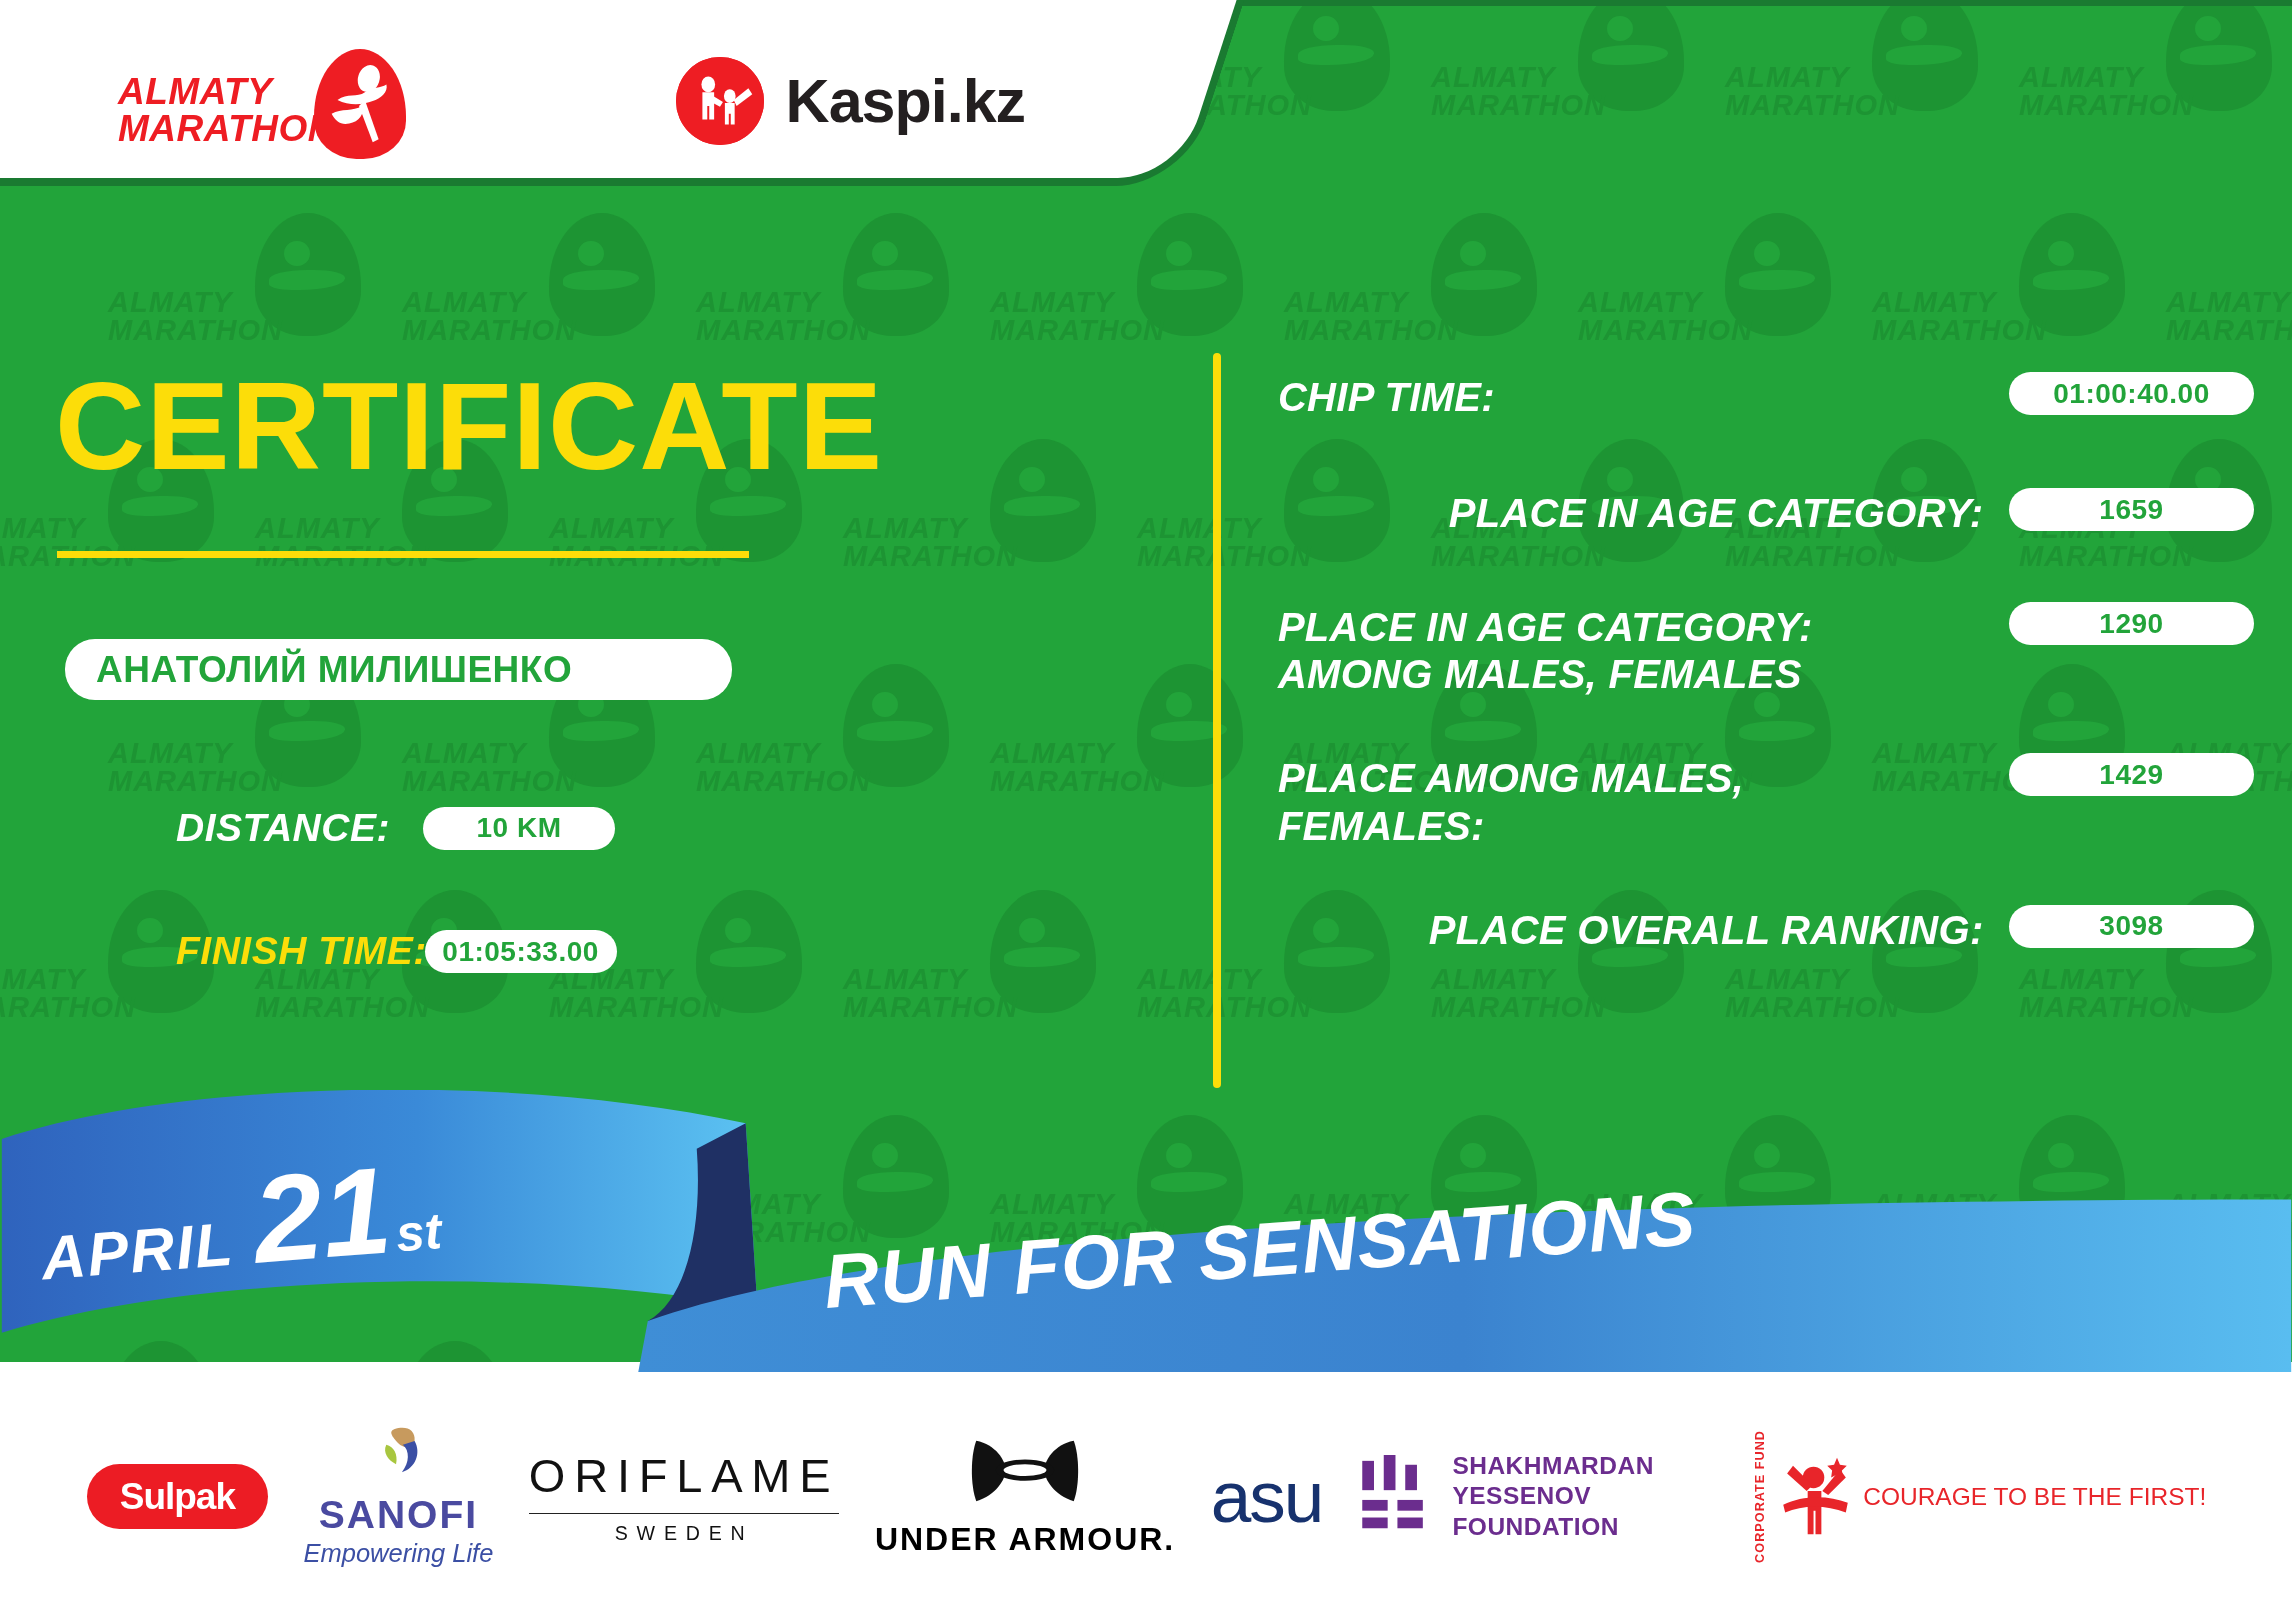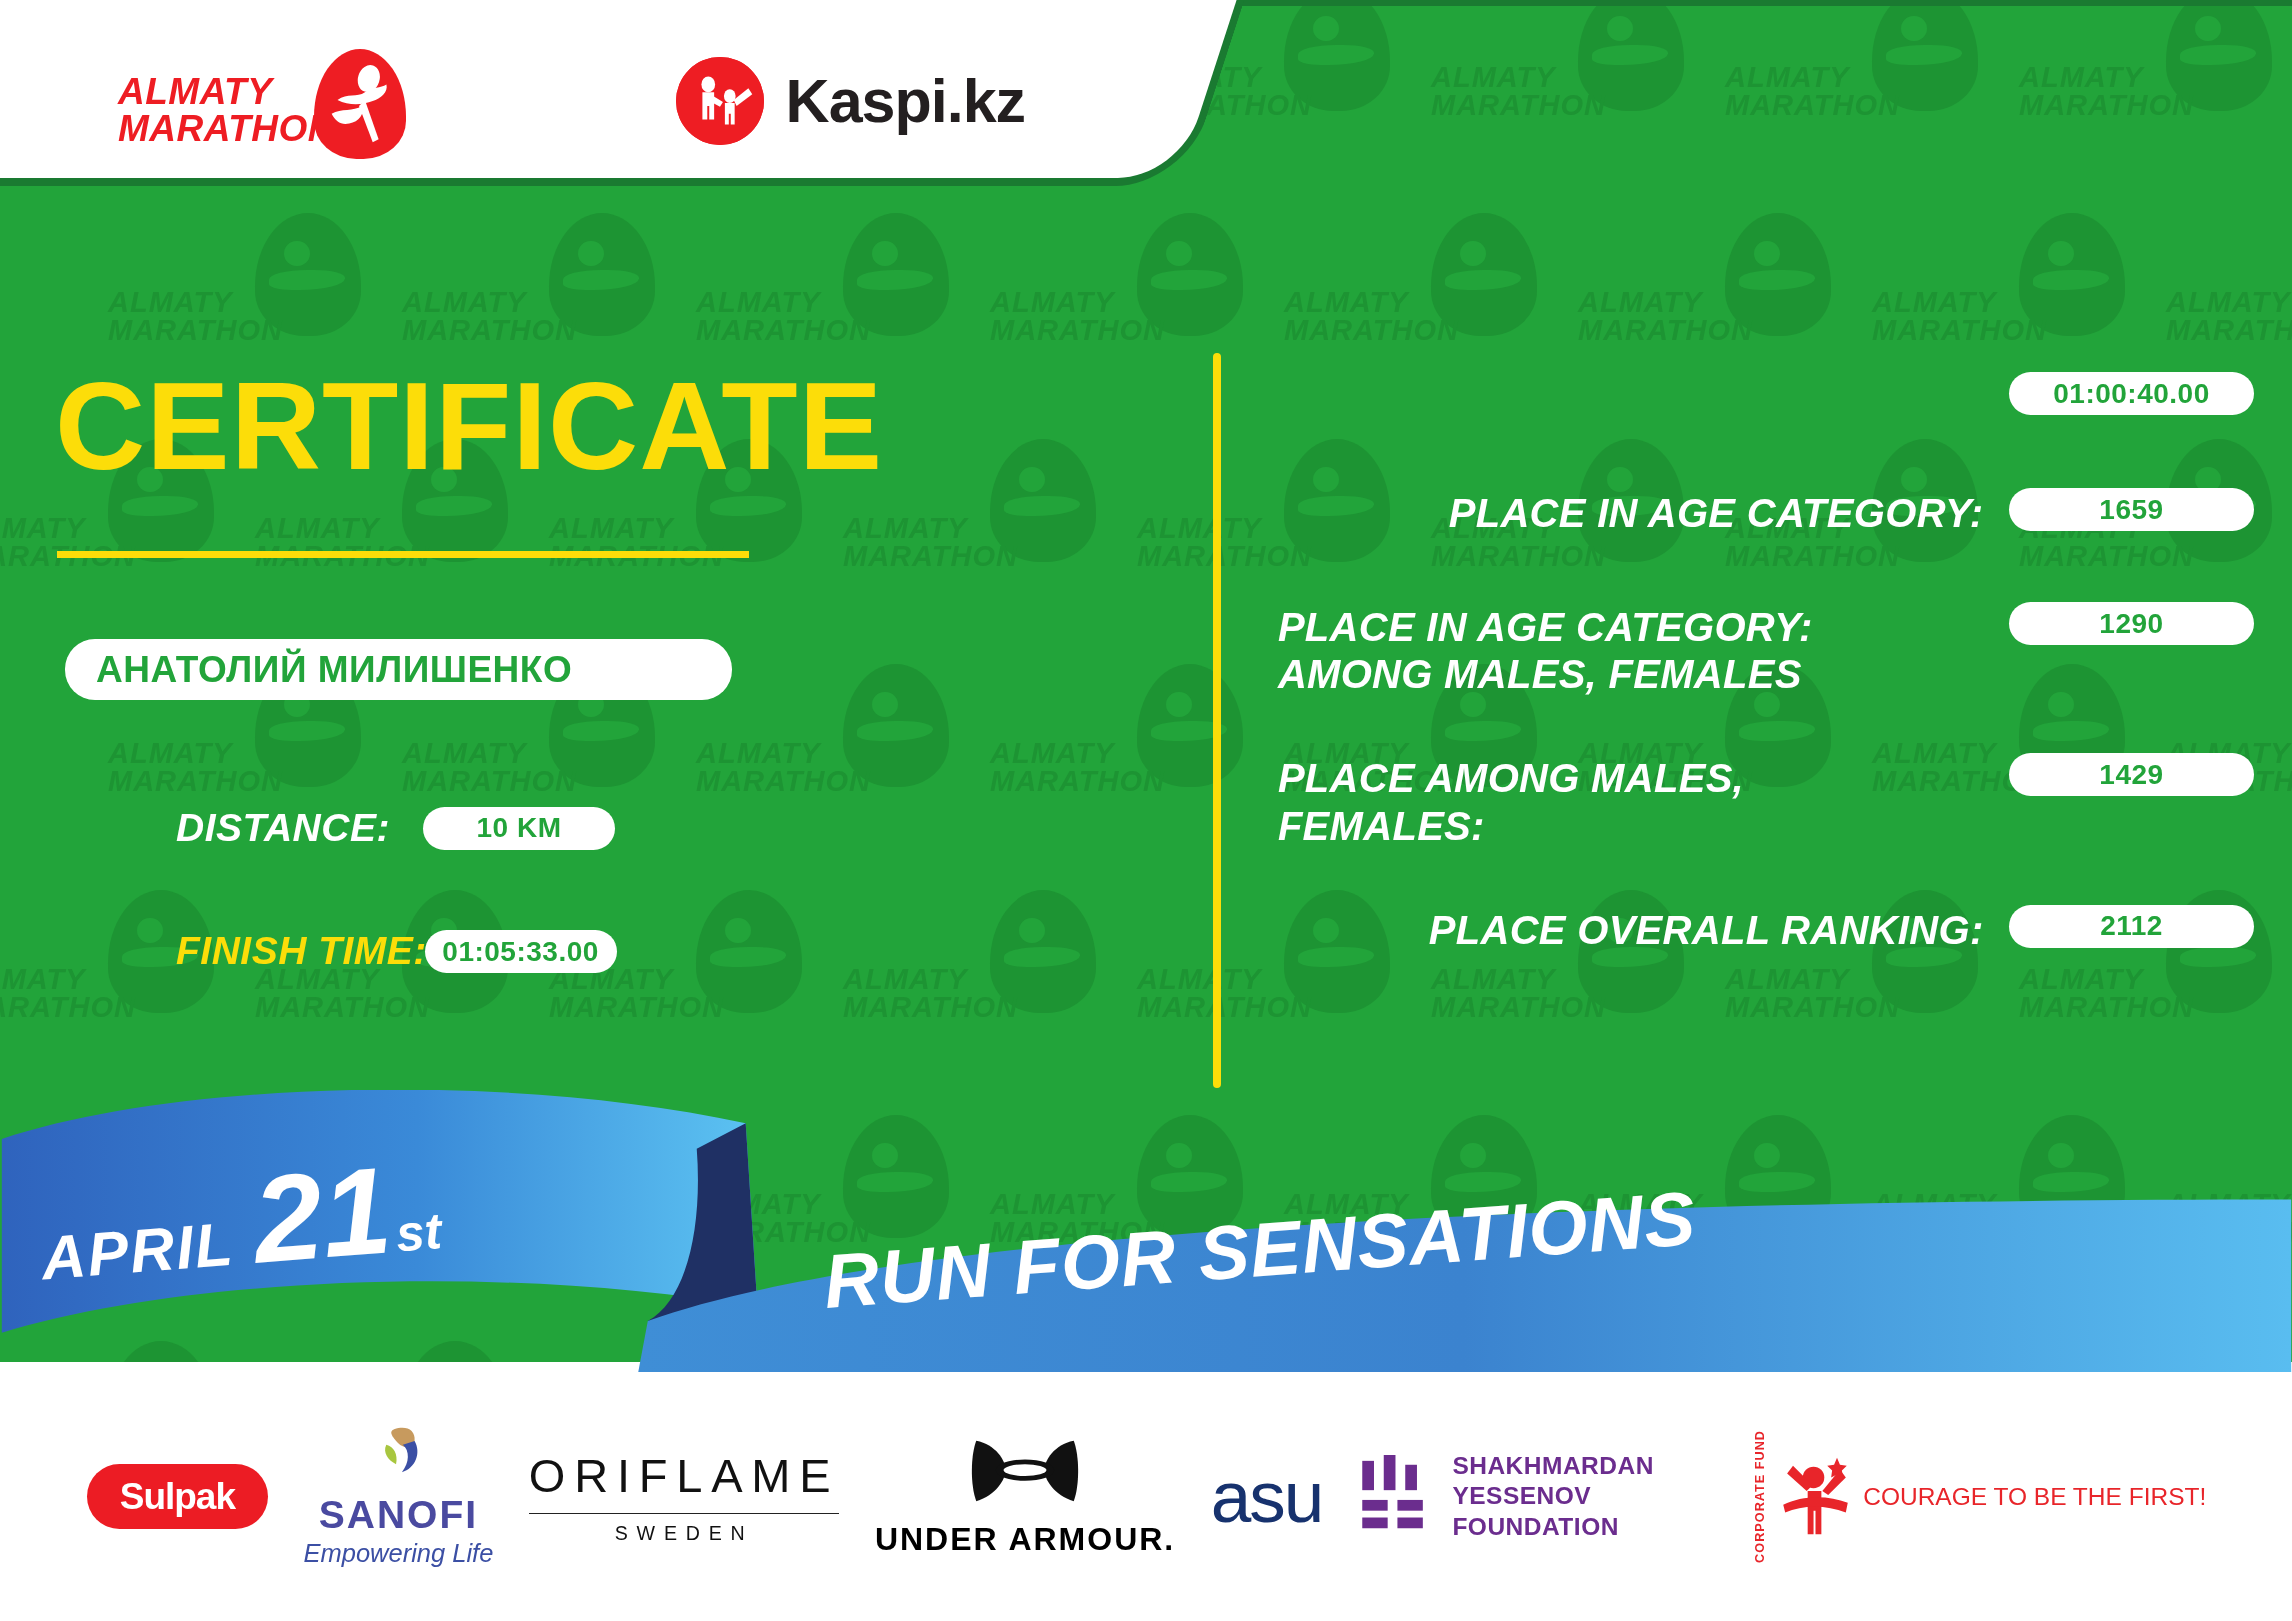--- a/index.html
+++ b/index.html
@@ -861,20 +861,21 @@
   <div class="kv-row" id="row-finish">
     <span class="kv-label yellow">FINISH TIME:</span>
     <span class="kv-pill">01:05:33.00</span>
   </div>
 
   <div class="divider"></div>
 
   <div class="stats">
 
     <div class="stat-row" id="stat-chip">
+      <div class="stat-label">CHIP TIME:</div>
       <div class="stat-pill">01:00:40.00</div>
     </div>
 
     <div class="stat-row" id="stat-age1">
       <div class="stat-label">PLACE IN AGE CATEGORY:</div>
       <div class="stat-pill">1659</div>
     </div>
 
     <div class="stat-row" id="stat-age2">
       <div class="stat-label two-line">
@@ -887,21 +888,21 @@
     <div class="stat-row" id="stat-among">
       <div class="stat-label two-line">
         <div>PLACE AMONG MALES,</div>
         <div>FEMALES:</div>
       </div>
       <div class="stat-pill">1429</div>
     </div>
 
     <div class="stat-row" id="stat-overall">
       <div class="stat-label">PLACE OVERALL RANKING:</div>
-      <div class="stat-pill">2112</div>
+      <div class="stat-pill">3098</div>
     </div>
 
   </div>
 
   <div class="ribbon-wrap">
     <svg width="2293" height="323" viewBox="0 0 2339 330">
       <defs>
         <linearGradient id="gradLeft" x1="0" y1="0" x2="1" y2="0">
           <stop offset="0" stop-color="#2f63bd"></stop>
           <stop offset="0.55" stop-color="#3a8ad8"></stop>

